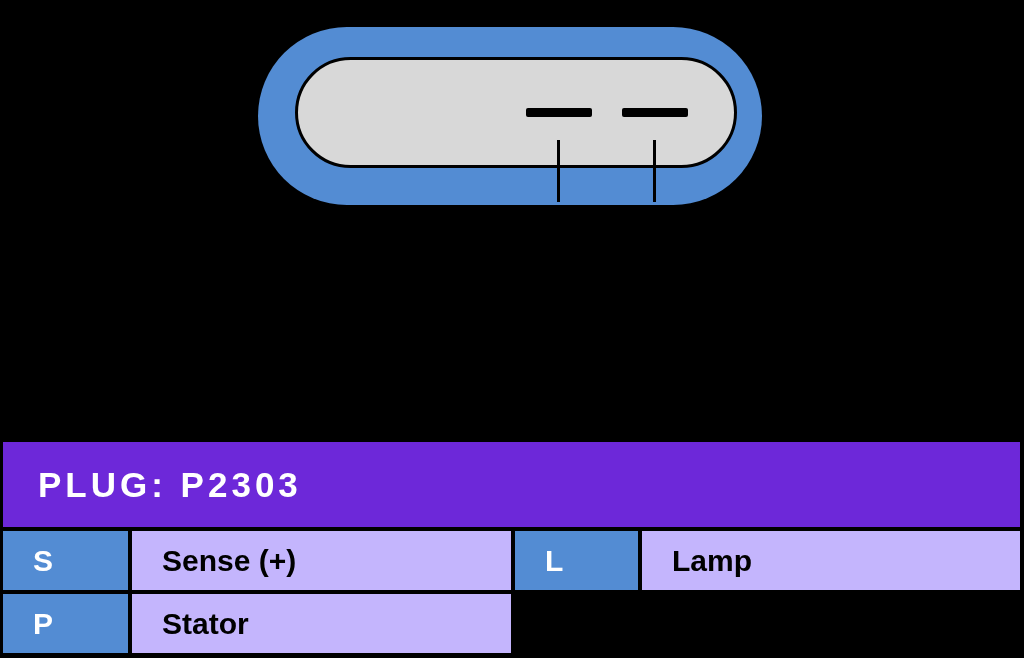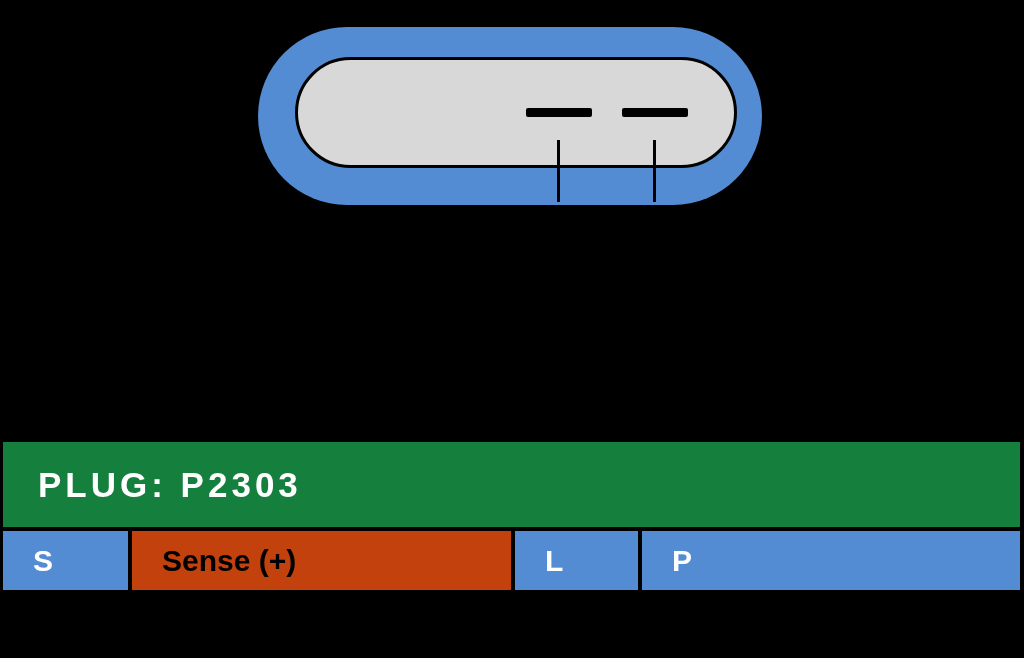--- a/index.html
+++ b/index.html
@@ -52,21 +52,21 @@
 
   
   .plug-table {
     position: absolute;
     left: 3px; top: 442px;
     width: 1017px;
   }
   .plug-header {
     width: 100%;
     height: 85px;
-    background: #15803d;
+    background: #6d28d9;
     display: flex;
     align-items: center;
     box-sizing: border-box;
     padding-left: 35px;
     margin-bottom: 4px;
   }
   .plug-header span {
     color: #FFFFFF;
     font-size: 35px;
     font-weight: 700;
@@ -83,21 +83,21 @@
     background: #538CD3;
     color: #FFFFFF;
     font-size: 30px;
     font-weight: 700;
     display: flex;
     align-items: center;
     box-sizing: border-box;
     padding-left: 30px;
   }
   .pin-label-cell {
-    background: #c2410c;
+    background: #c4b5fd;
     color: #000000;
     font-size: 30px;
     font-weight: 600;
     display: flex;
     align-items: center;
     box-sizing: border-box;
     padding-left: 30px;
   }
 </style>
 </head>
@@ -119,17 +119,19 @@
   </div>
 
   <div class="plug-table">
     <div class="plug-header">
       <span>PLUG: P2303</span>
     </div>
     <div class="pin-grid">
       <div class="pin-code-cell">S</div>
       <div class="pin-label-cell">Sense (+)</div>
       <div class="pin-code-cell">L</div>
+      <div class="pin-label-cell">Lamp</div>
       <div class="pin-code-cell">P</div>
+      <div class="pin-label-cell">Stator</div>
     </div>
   </div>
 
 </div>
 
 </body></html>

